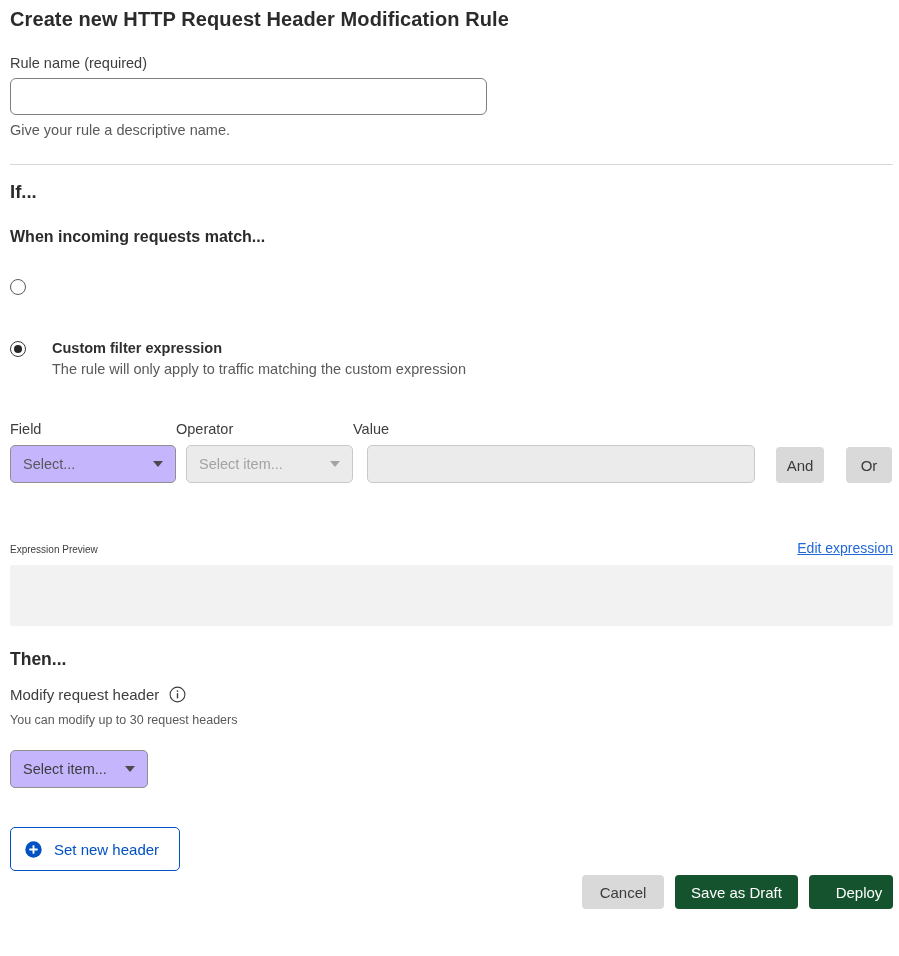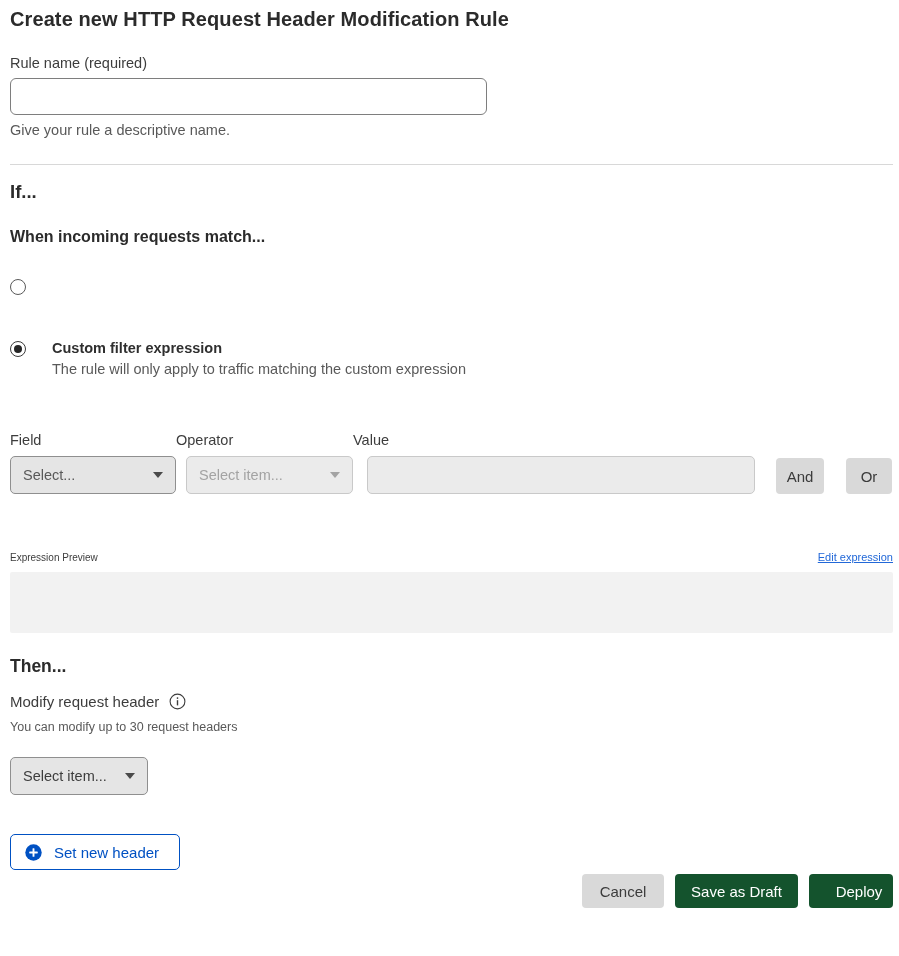--- a/index.html
+++ b/index.html
@@ -7,21 +7,21 @@
   body {
     width: 899px; height: 956px;
     font-family: "Liberation Sans", sans-serif;
     color: #313131;
     overflow: hidden;
   }
   .container { padding: 8px 6px 0 10px; width: 899px; }
 
   .page-title { font-size: 20px; font-weight: 700; color: #2b2b2b; margin-bottom: 24px; letter-spacing: .1px; }
 
-  .field-label { font-size: 14.5px; color: #3d3d3d; margin-bottom: 7px; display: block; margin-top: 11px; }
+  .field-label { font-size: 14.5px; color: #3d3d3d; margin-bottom: 7px; display: block; }
 
   .rule-name-input {
     width: 477px; height: 37px;
     border: 1px solid #7e7e7e; border-radius: 6px;
     font-family: "Liberation Sans", sans-serif;
     font-size: 14.5px; color: #313131; padding: 0 10px;
     outline: none; background: #fff; display: block;
   }
   .helper-text { font-size: 14.5px; color: #595959; margin-top: 7px; }
 
@@ -43,21 +43,21 @@
   .radio-circle.checked .dot { background: #262626; }
   .radio-texts { margin-left: 26px; }
   .radio-label { font-size: 14.5px; font-weight: 700; color: #2f2f2f; }
   .radio-desc { font-size: 14.5px; color: #595959; margin-top: 5px; }
 
   .builder-row { display: flex; align-items: flex-end; margin-top: -1px; width: 883px; }
   .builder-col { display: flex; flex-direction: column; }
   .builder-col .field-label { margin-bottom: 8px; }
   .control {
     height: 38px; border-radius: 5px; border: 1px solid #8f8f8f;
-    background: #e5e5e5; display: flex; align-items: center;
+    background: #c4b5fd; display: flex; align-items: center;
     font-size: 14.5px; padding: 0 12px; cursor: pointer;
   }
   .select-box .select-value { color: #595959; flex: 1; }
   .select-box .caret {
     width: 0; height: 0;
     border-left: 5px solid transparent; border-right: 5px solid transparent;
     border-top: 6px solid #4a4a4a; margin-left: 8px;
   }
   .control.disabled {
     background: #ebebeb; border-color: #c9c9c9; cursor: default;
@@ -75,36 +75,36 @@
   .gray-btn {
     background: #d9d9d9; color: #3b3b3b; border: none; border-radius: 4px;
     font-family: "Liberation Sans", sans-serif; font-size: 15px;
     height: 36px; cursor: pointer;
   }
   .and-btn { width: 48px; margin-left: 21px; }
   .or-btn { width: 46px; margin-left: 22px; }
 
   .preview-header { display: flex; align-items: baseline; justify-content: space-between; width: 883px; margin-top: 57px; }
   .preview-label { font-size: 10px; color: #3d3d3d; }
-  .edit-link { font-size: 11px; color: #2268d8; text-decoration: underline; cursor: pointer; }
+  .edit-link { font-size: 14px; color: #2268d8; text-decoration: underline; cursor: pointer; }
   .preview-box { width: 883px; height: 61px; background: #f2f2f2; margin-top: 9px; border-radius: 2px; }
 
   .then-heading { font-size: 17.5px; font-weight: 700; color: #2b2b2b; margin-top: 23px; }
   .modify-row { display: flex; align-items: center; margin-top: 16px; }
   .modify-label { font-size: 15px; color: #3d3d3d; }
   .info-icon { margin-left: 10px; display: inline-flex; cursor: pointer; }
   .small-helper { font-size: 12.5px; color: #595959; margin-top: 10px; }
 
   .header-select { width: 138px; margin-top: 23px; }
   .header-select .select-value { color: #3d3d3d; }
 
   .set-header-btn {
     margin-top: 39px;
     display: inline-flex; align-items: center;
-    height: 36px; padding: 0 20px 0 14px;
+    height: 44px; padding: 0 20px 0 14px;
     background: #ffffff; border: 1px solid #0051c3; border-radius: 5px;
     color: #0051c3; font-family: "Liberation Sans", sans-serif;
     font-size: 15px; cursor: pointer;
   }
   .set-header-btn .plus-wrap { margin-right: 12px; display: inline-flex; }
 
   .footer-row { display: flex; justify-content: flex-end; align-items: center; margin-top: 4px; width: 883px; }
   .blue-btn {
     background: #14532d; color: #ffffff; border: none; border-radius: 4px;
     font-family: "Liberation Sans", sans-serif; font-size: 15px;

